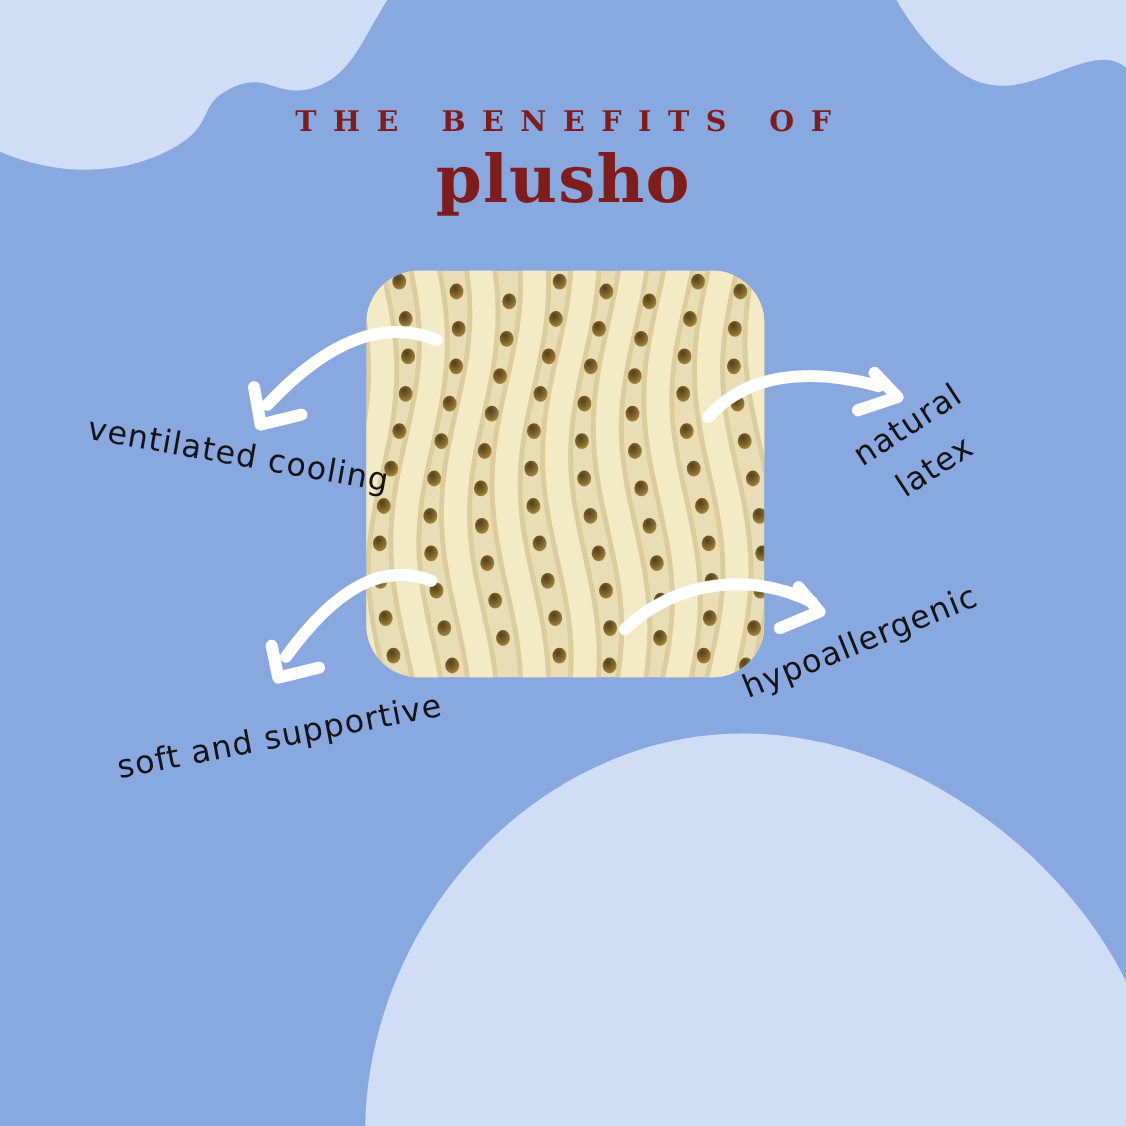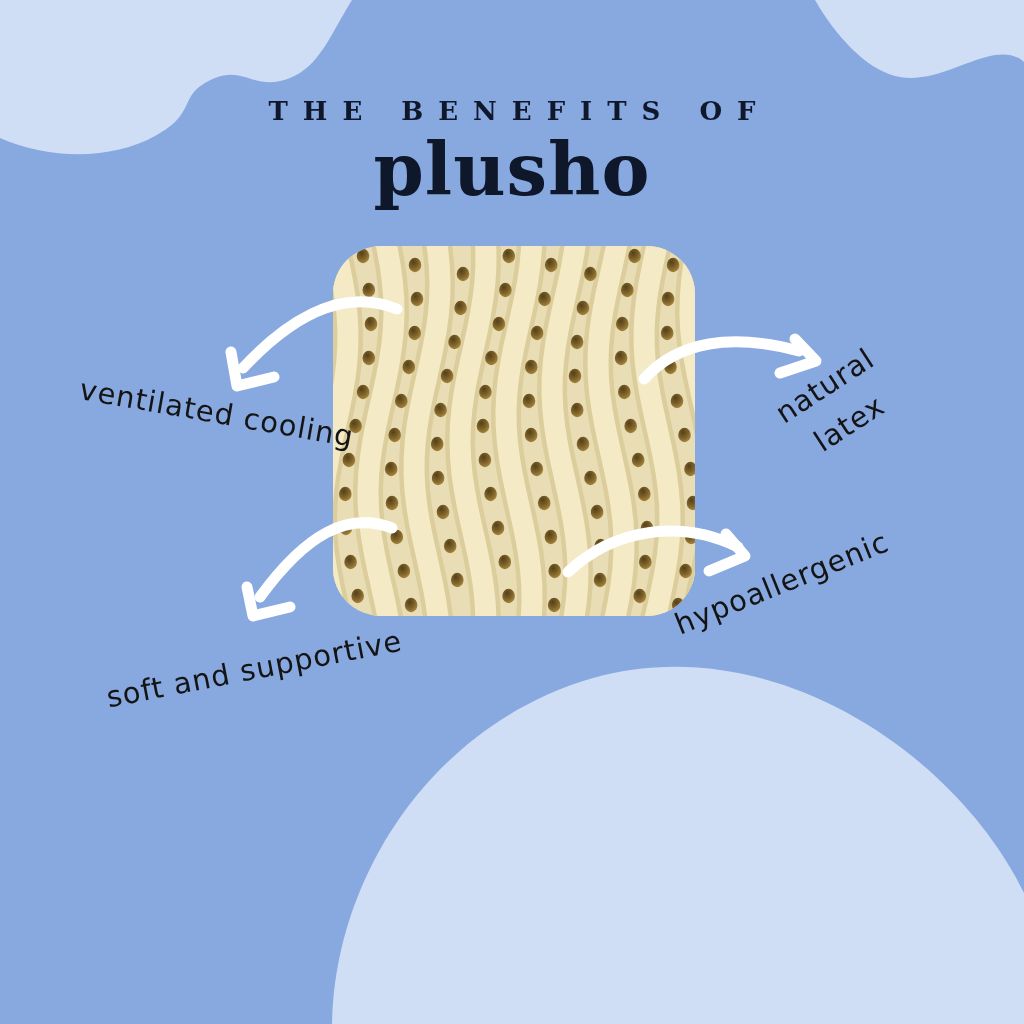--- a/index.html
+++ b/index.html
@@ -2,28 +2,28 @@
 <html><head>
 <meta charset="utf-8">
 <style>
   html,body{margin:0;padding:0;}
   body{
     width:1024px;height:1024px;overflow:hidden;position:relative;
     background:#88a8e0;
     font-family:"Liberation Sans",sans-serif;
   }
   .blob-layer{position:absolute;inset:0;width:1024px;height:1024px;z-index:1;}
-  .header{position:absolute;left:0;top:96px;width:1024px;text-align:center;z-index:3;color:#0f172a;}
+  .header{position:absolute;left:0;top:96px;width:1024px;text-align:center;z-index:3;color:#7f1d1d;}
   .eyebrow{
     font-family:"DejaVu Serif","Liberation Serif",serif;
     font-weight:700;font-size:26px;letter-spacing:15px;padding-left:15px;
   }
   .brand{
     font-family:"DejaVu Serif","Liberation Serif",serif;
-    font-weight:700;font-size:72px;line-height:1.0;margin-top:8px;letter-spacing:1px;
+    font-weight:700;font-size:60px;line-height:1.0;margin-top:8px;letter-spacing:1px;
   }
   .foam-wrap{
     position:absolute;left:333px;top:246px;width:362px;height:370px;
     border-radius:48px;overflow:hidden;z-index:4;
   }
   .foam-wrap svg{display:block;}
   .arrow-layer{position:absolute;inset:0;width:1024px;height:1024px;z-index:6;pointer-events:none;}
   .benefit-label{
     position:absolute;z-index:7;color:#141414;
     font-family:cursive,"DejaVu Sans",sans-serif;

